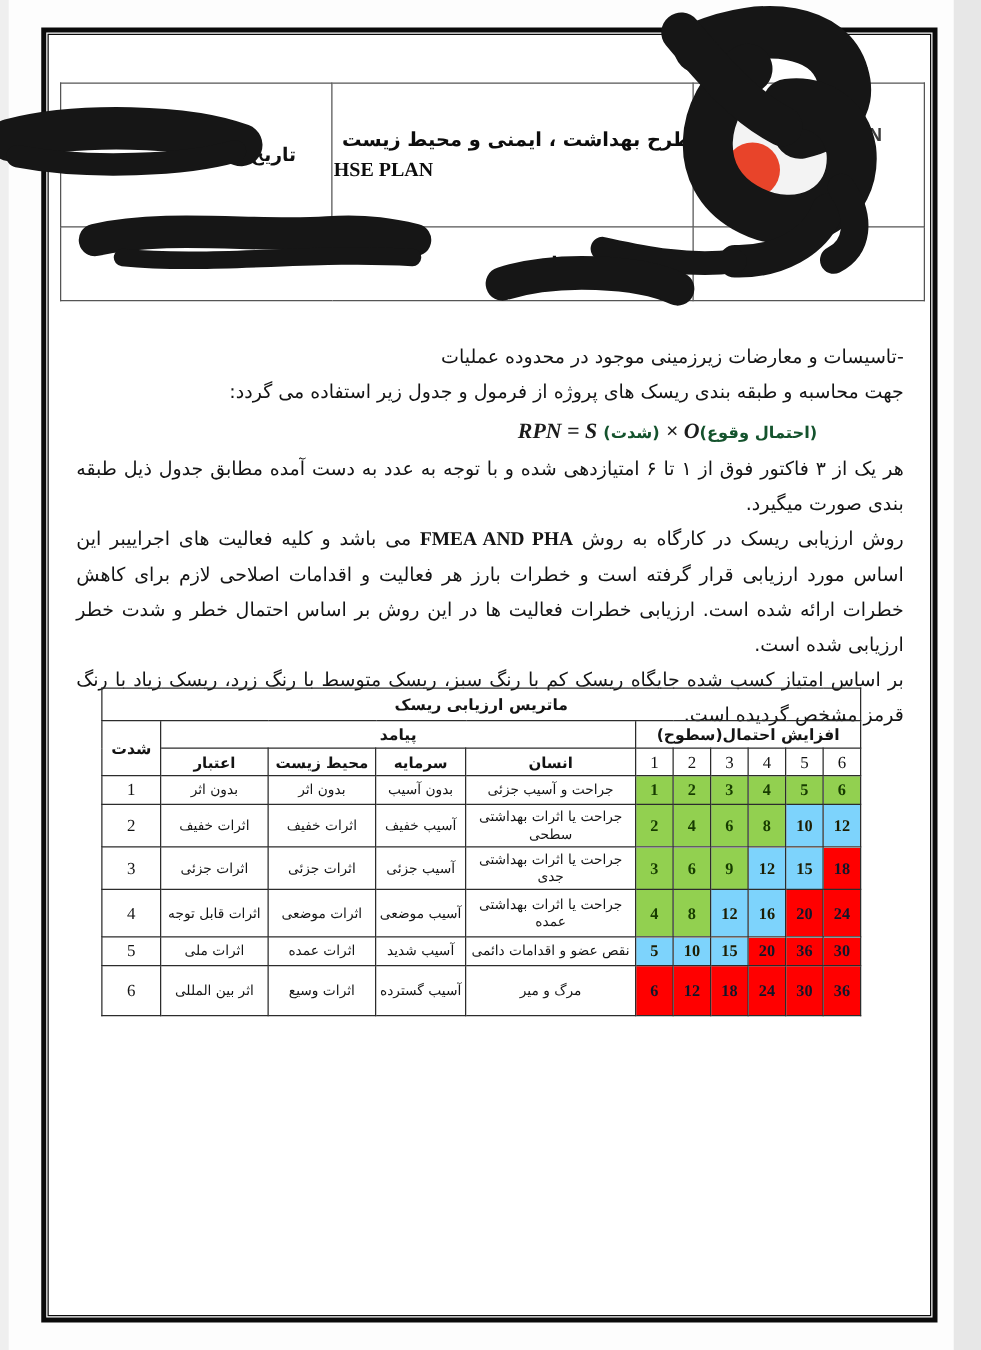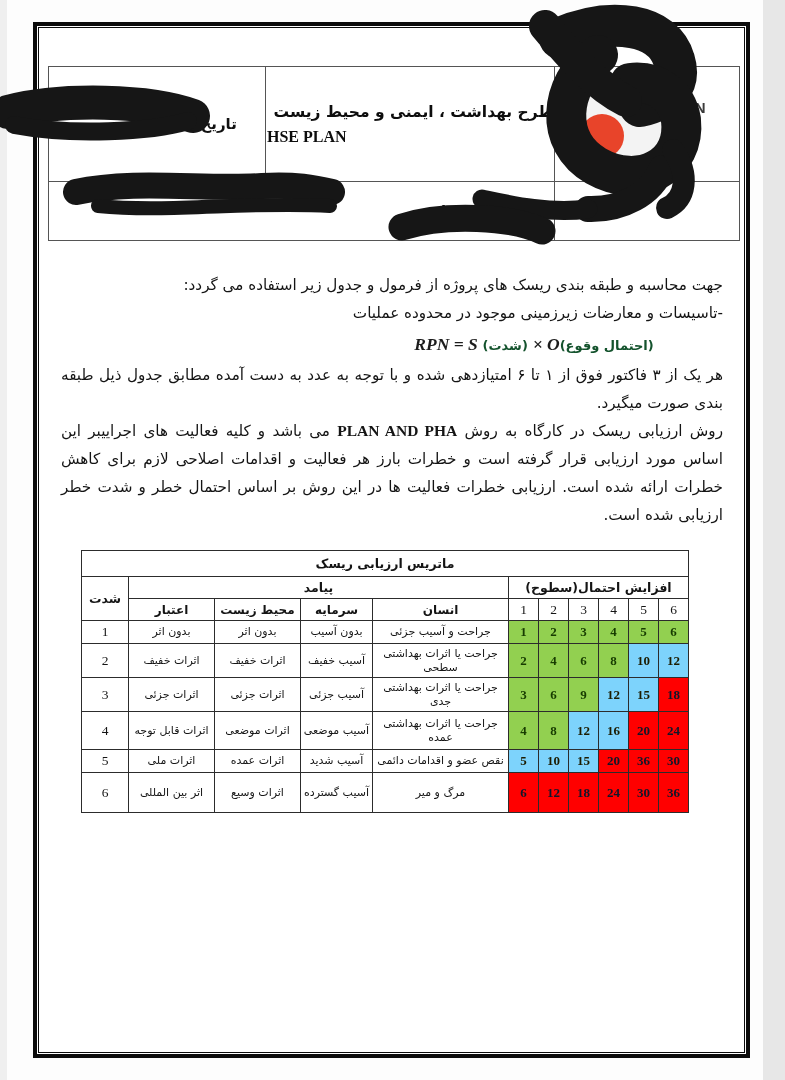--- a/index.html
+++ b/index.html
@@ -110,29 +110,30 @@
           <div class="project-text">عنوان پروژه: ا</div>
         </td>
         <td class="cell-client">
           <span class="client-frag">ان</span>
         </td>
       </tr>
     </tbody>
       </table>
 
     <div class="doc-text">
+      <p>-تاسیسات و معارضات زیرزمینی موجود در محدوده عملیات</p>
       <p>جهت محاسبه و طبقه بندی ریسک های پروژه از فرمول و جدول زیر استفاده می گردد:</p>
-      <p>-تاسیسات و معارضات زیرزمینی موجود در محدوده عملیات</p>
       <div class="formula-line">
         <span class="math">RPN = S</span>
         <span class="fa-term">(شدت)</span>
         <span class="math">× O</span><span class="fa-term">(احتمال وقوع)</span>
       </div>
       <p>هر یک از ۳ فاکتور فوق از ۱ تا ۶ امتیازدهی شده و با توجه به عدد به دست آمده مطابق جدول ذیل طبقه بندی صورت میگیرد.</p>
-      <p><span>روش ارزیابی ریسک در کارگاه به روش </span><span class="latin-inline">PLAN  AND PHA</span><span> می باشد و کلیه فعالیت های اجراییبر این اساس مورد ارزیابی قرار گرفته است و خطرات بارز هر فعالیت و اقدامات اصلاحی لازم برای کاهش خطرات ارائه شده است. ارزیابی خطرات فعالیت ها در این روش بر اساس احتمال خطر و شدت خطر ارزیابی شده است.</span></p>
+      <p><span>روش ارزیابی ریسک در کارگاه به روش </span><span class="latin-inline">FMEA  AND PHA</span><span> می باشد و کلیه فعالیت های اجراییبر این اساس مورد ارزیابی قرار گرفته است و خطرات بارز هر فعالیت و اقدامات اصلاحی لازم برای کاهش خطرات ارائه شده است. ارزیابی خطرات فعالیت ها در این روش بر اساس احتمال خطر و شدت خطر ارزیابی شده است.</span></p>
+      <p>بر اساس امتیاز کسب شده جایگاه ریسک کم با رنگ سبز، ریسک متوسط با رنگ زرد، ریسک زیاد با رنگ قرمز مشخص گردیده است.</p>
     </div>
 
     <table class="matrix">
       <colgroup>
         <col style="width:47px">
           <col style="width:86px">
           <col style="width:86px">
         <col style="width:72px">
           <col style="width:136px">
         <col style="width:30px">

